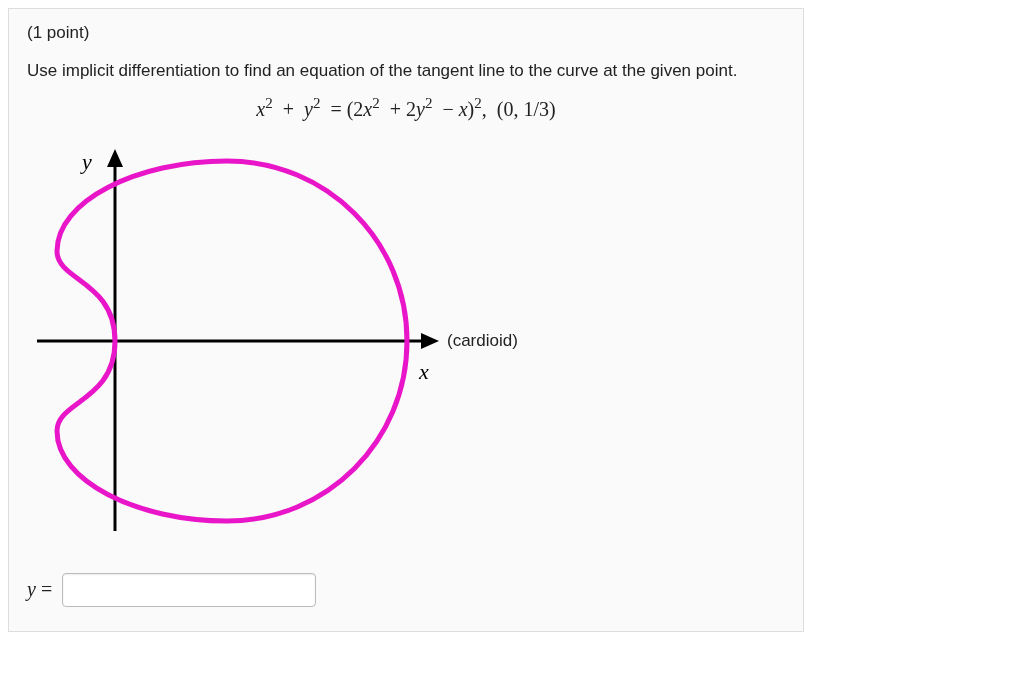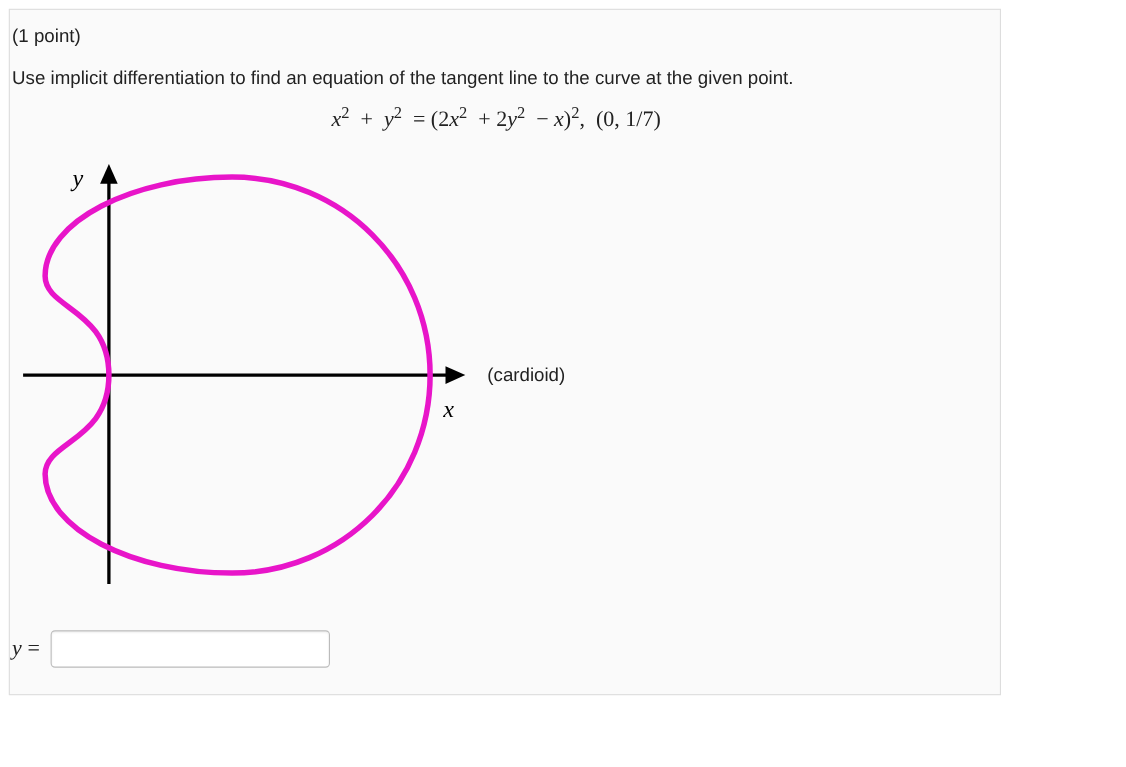--- a/index.html
+++ b/index.html
@@ -6,22 +6,22 @@
     margin: 0;
     padding: 8px;
     background: #ffffff;
     font-family: Arial, Helvetica, sans-serif;
     font-size: 17px;
     color: #222;
   }
   .question-card {
     border: 1px solid #ddd;
     background: #fafafa;
-    padding: 14px 18px 24px 2px;
-    width: 902px;
+    padding: 14px 18px 24px 18px;
+    width: 796px;
     box-sizing: border-box;
   }
   .points {
     margin: 0 0 18px 0;
   }
   .prompt {
     margin: 12px 0 14px 0;
   }
   .equation-row {
     text-align: center;
@@ -33,21 +33,21 @@
   .figure-row {
     display: flex;
     align-items: center;
     margin-top: 6px;
   }
   .figure-box {
     width: 420px;
     height: 420px;
   }
   .figure-label-side {
-    margin-left: 12px;
+    margin-left: 0;
     font-size: 17px;
   }
   .answer-row {
     display: flex;
     align-items: center;
     margin-top: 22px;
     gap: 10px;
   }
   .answer-label {
     font-family: "Times New Roman", Times, serif;
@@ -78,21 +78,21 @@
   <p class="points">(1 point)</p>
 
   <p class="prompt">Use implicit differentiation to find an equation of the tangent line to the curve at the given point.</p>
 
   <div class="equation-row">
     <i>x</i><sup>2</sup>
     &nbsp;+&nbsp;
     <i>y</i><sup>2</sup>
     &nbsp;=&nbsp;(<span>2</span><i>x</i><sup>2</sup>
     &nbsp;+&nbsp;<span>2</span><i>y</i><sup>2</sup>
-    &nbsp;−&nbsp;<i>x</i>)<sup>2</sup>,&nbsp;&nbsp;<span>(0, 1/7)</span>
+    &nbsp;−&nbsp;<i>x</i>)<sup>2</sup>,&nbsp;&nbsp;<span>(0, 1/3)</span>
   </div>
 
   <div class="figure-row">
     <div class="figure-box">
       <svg viewBox="0 0 420 420" width="420" height="420">
 
         <line x1="88" y1="30" x2="88" y2="400" stroke="#000" stroke-width="3"></line>
         <polygon points="88,18 80,36 96,36" fill="#000"></polygon>
 
         <line x1="10" y1="210" x2="400" y2="210" stroke="#000" stroke-width="3"></line>

